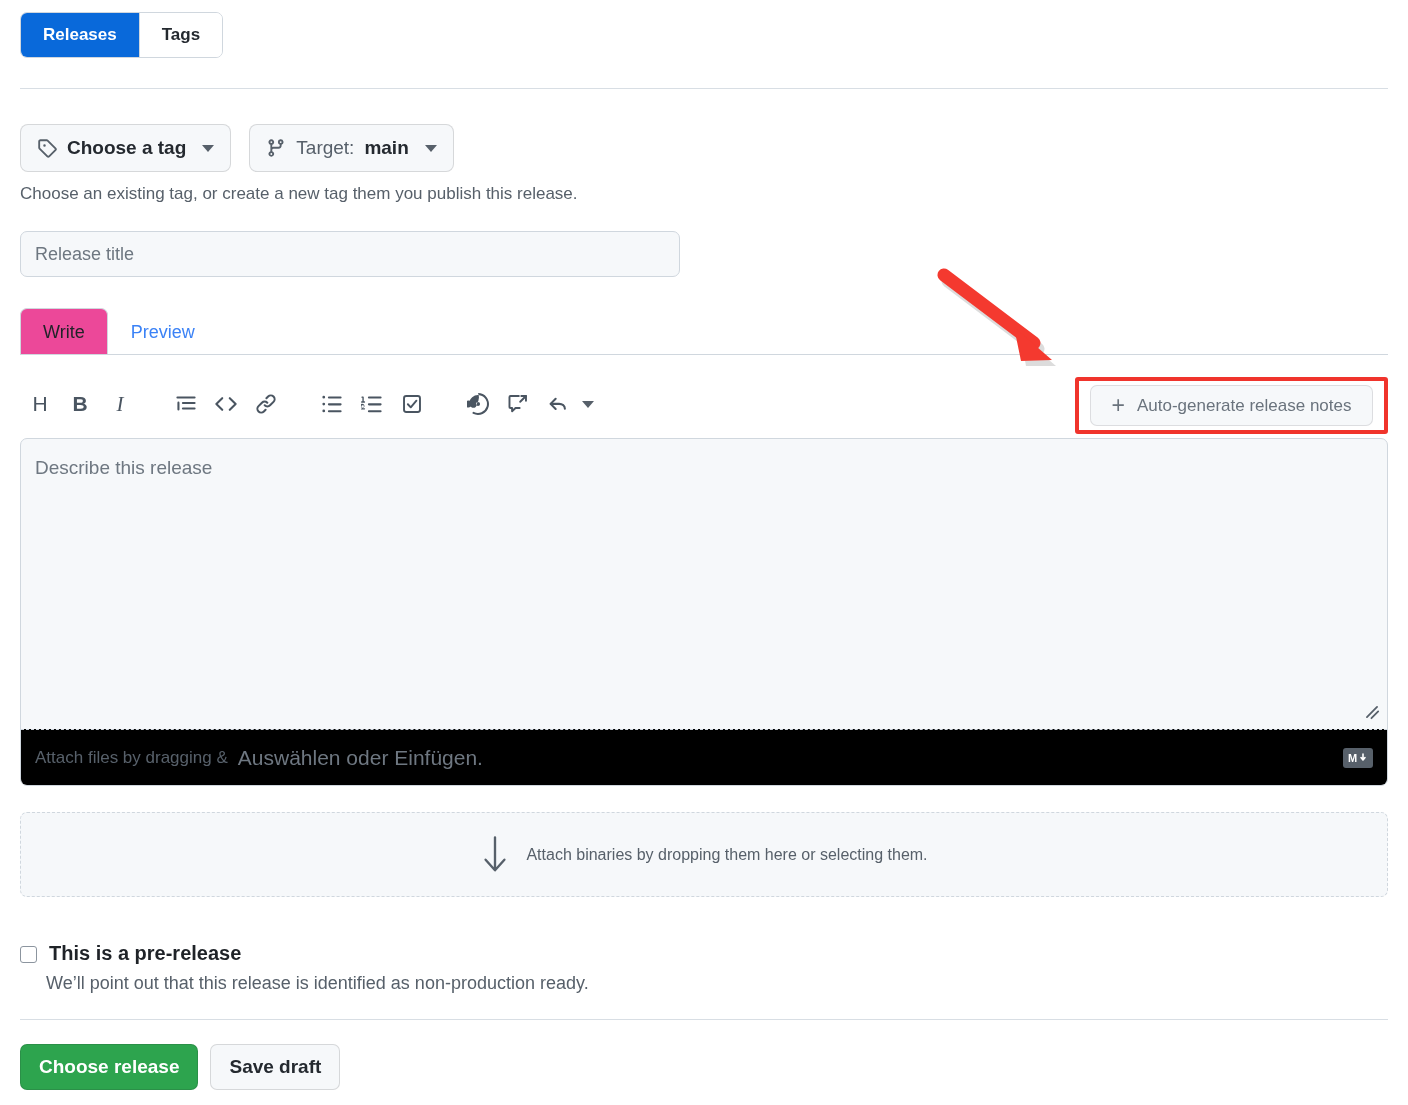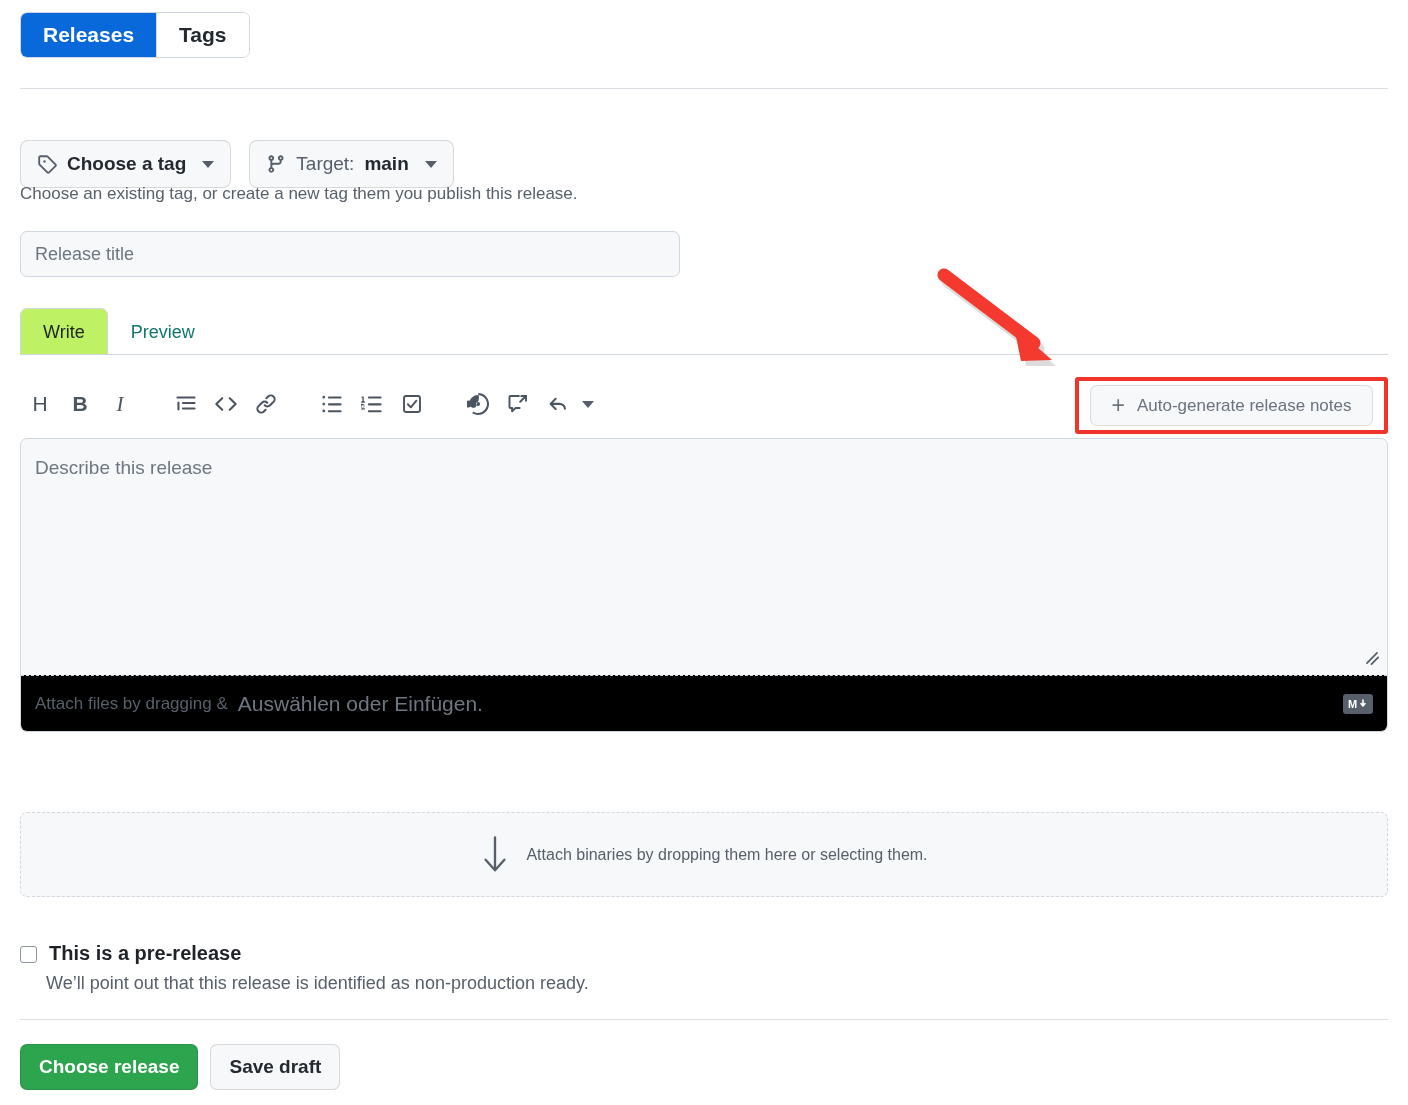--- a/index.html
+++ b/index.html
@@ -10,53 +10,53 @@
     font-family: "Liberation Sans", sans-serif;
     color: #1f2328;
     overflow: hidden;
   }
   .page { position: relative; width: 1408px; height: 1105px; }
 
   
   .seg-wrap { position: absolute; left: 20px; top: 12px; display: flex;
               border: 1px solid #d0d7de; border-radius: 7px; overflow: hidden; }
   .seg-btn { height: 44px; display: flex; align-items: center; justify-content: center;
-             padding: 0 22px; font-size: 21px; font-weight: 600; background: #ffffff;
+             padding: 0 22px; font-size: 17px; font-weight: 600; background: #ffffff;
              color: #24292f; border-right: 1px solid #d0d7de; cursor: pointer; text-align: center; }
   .seg-btn:last-child { border-right: none; }
   .seg-btn.active { background: #0969da; color: #ffffff; }
 
   
   .divider { position: absolute; left: 20px; width: 1368px; height: 1px; background: #d8dee4; }
 
   
-  .selectors { position: absolute; left: 20px; top: 140px; display: flex; gap: 18px; }
+  .selectors { position: absolute; left: 20px; top: 124px; display: flex; gap: 18px; }
   .sel-btn { display: flex; align-items: center; gap: 10px; height: 48px; padding: 0 16px;
              background: #f6f8fa; border: 1px solid rgba(31,35,40,0.15); border-radius: 8px;
              font-size: 19px; font-weight: 600; color: #24292f; cursor: pointer; }
   .sel-btn .lbl-muted { font-weight: 400; color: #57606a; }
   .caret { width: 0; height: 0; border-left: 6px solid transparent; border-right: 6px solid transparent;
            border-top: 7px solid #57606a; margin-left: 6px; }
   .icn { display: inline-flex; align-items: center; justify-content: center; color: #57606a; }
 
   .hint { position: absolute; left: 20px; top: 184px; font-size: 17px; color: #57606a; }
 
   
   .title-input { position: absolute; left: 20px; top: 231px; width: 660px; height: 46px;
                  background: #f6f8fa; border: 1px solid #d0d7de; border-radius: 7px;
                  padding: 16px 14px; font-size: 18px; color: #636c76;
                  font-family: "Liberation Sans", sans-serif; }
   .title-input::placeholder { color: #6e7781; }
 
   
   .wp-tabs { position: absolute; left: 20px; top: 308px; display: flex; align-items: flex-end; }
   .wp-tab { height: 47px; padding: 0 22px; display: flex; align-items: center;
-            font-size: 18px; color: #0f766e; cursor: pointer;
+            font-size: 18px; color: #3b82f6; cursor: pointer;
             border: 1px solid transparent; border-bottom: none; }
-  .wp-tab.active { background: #bef264; color: #1f2328; border-color: #d0d7de;
+  .wp-tab.active { background: #ec4899; color: #1f2328; border-color: #d0d7de;
                    border-top-left-radius: 7px; border-top-right-radius: 7px; }
   .wp-underline { position: absolute; left: 20px; top: 354px; width: 1368px; height: 1px; background: #d0d7de; }
 
   
   .toolbar { position: absolute; left: 20px; top: 376px; width: 1368px; height: 56px;
              display: flex; align-items: center; }
   .tool-btn { width: 40px; height: 40px; display: flex; align-items: center; justify-content: center;
               color: #4a5561; cursor: pointer; }
   .tool-gap { width: 26px; }
 
@@ -66,21 +66,21 @@
   .autogen-btn { position: absolute; left: 1090px; top: 385px; width: 283px; height: 41px;
                  display: flex; align-items: center; justify-content: center; gap: 12px;
                  background: #f6f8fa; border: 1px solid rgba(31,35,40,0.12); border-radius: 7px;
                  font-size: 17px; color: #6a737d; cursor: pointer; }
   .plus-ico { font-size: 23px; line-height: 1; color: #6a737d; font-weight: 400; }
 
   
   .arrow-svg { position: absolute; left: 930px; top: 265px; width: 140px; height: 105px; }
 
   
-  .ta-box { position: absolute; left: 20px; top: 438px; width: 1368px; height: 294px;
+  .ta-box { position: absolute; left: 20px; top: 438px; width: 1368px; height: 348px;
             border: 1px solid #d0d7de; border-radius: 7px; background: #f6f8fa; overflow: hidden; }
   .ta-placeholder { position: absolute; left: 14px; top: 18px; font-size: 19px; color: #6e7781; }
   .resize-handle { position: absolute; right: 6px; bottom: 64px; width: 18px; height: 18px; }
   .ta-footer { position: absolute; left: 0; right: 0; bottom: 0; height: 56px;
                border-top: 1px dashed #d0d7de; display: flex; align-items: center;
                padding: 0 14px; background: #000000; }
   .attach-en { font-size: 17px; color: #57606a; }
   .attach-de { font-size: 21px; color: #6e7781; margin-left: 10px; }
   .md-badge { margin-left: auto; width: 30px; height: 20px; background: #57606a; border-radius: 3px;
               display: flex; align-items: center; justify-content: center; }

